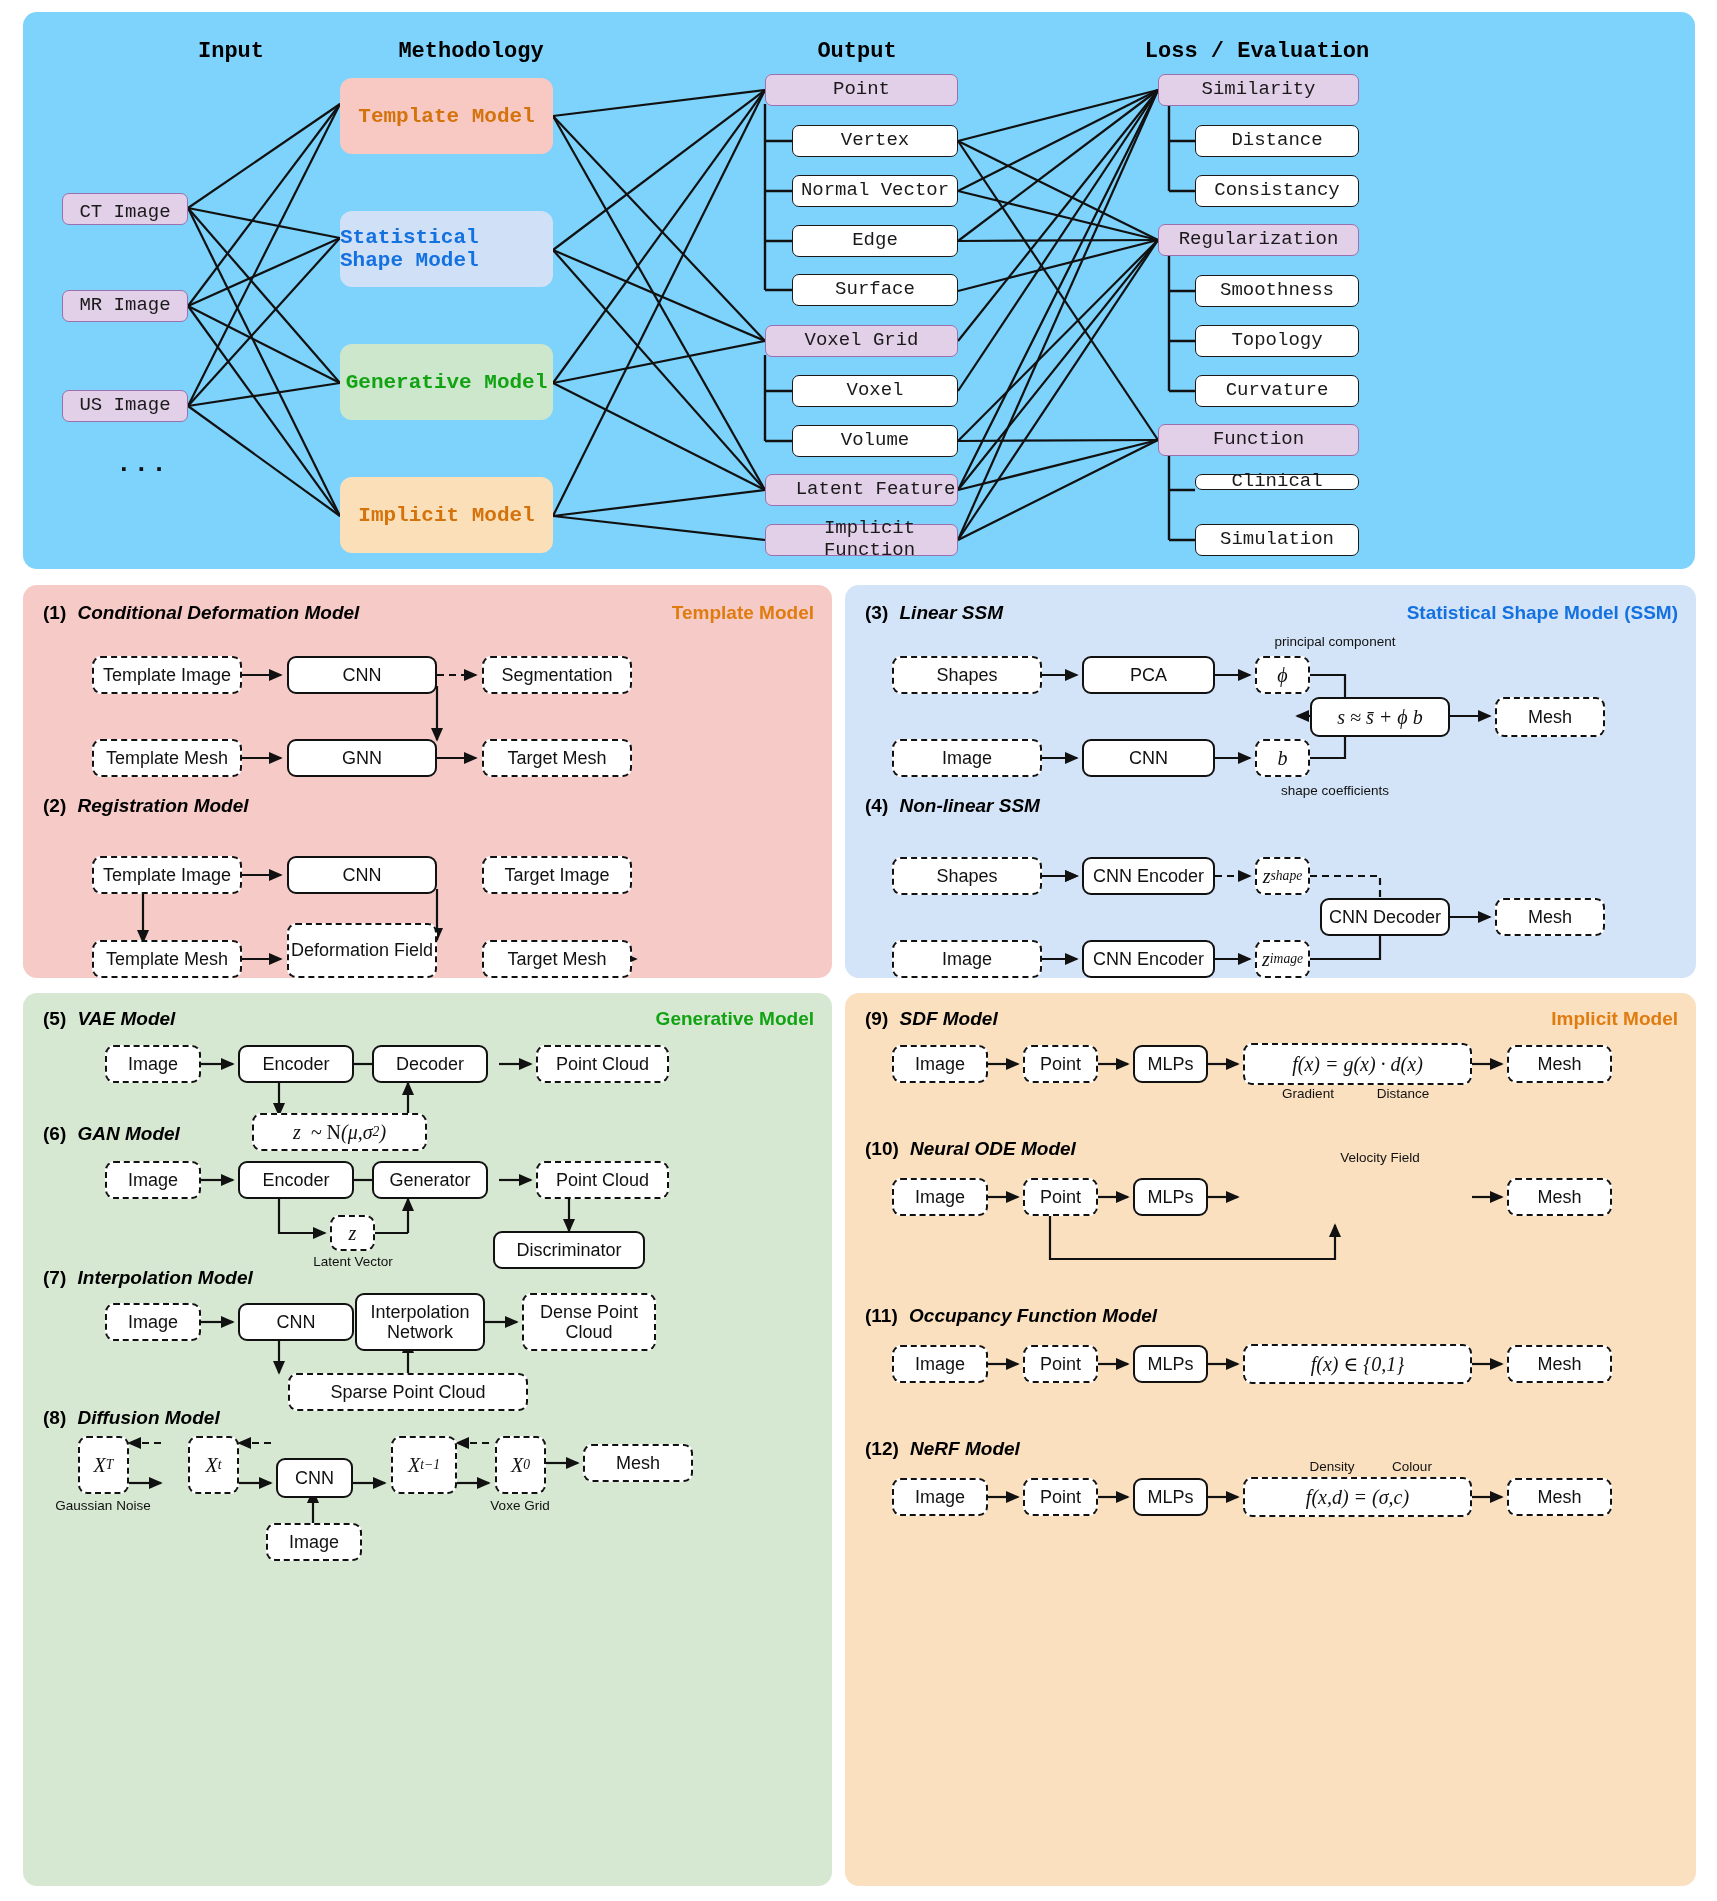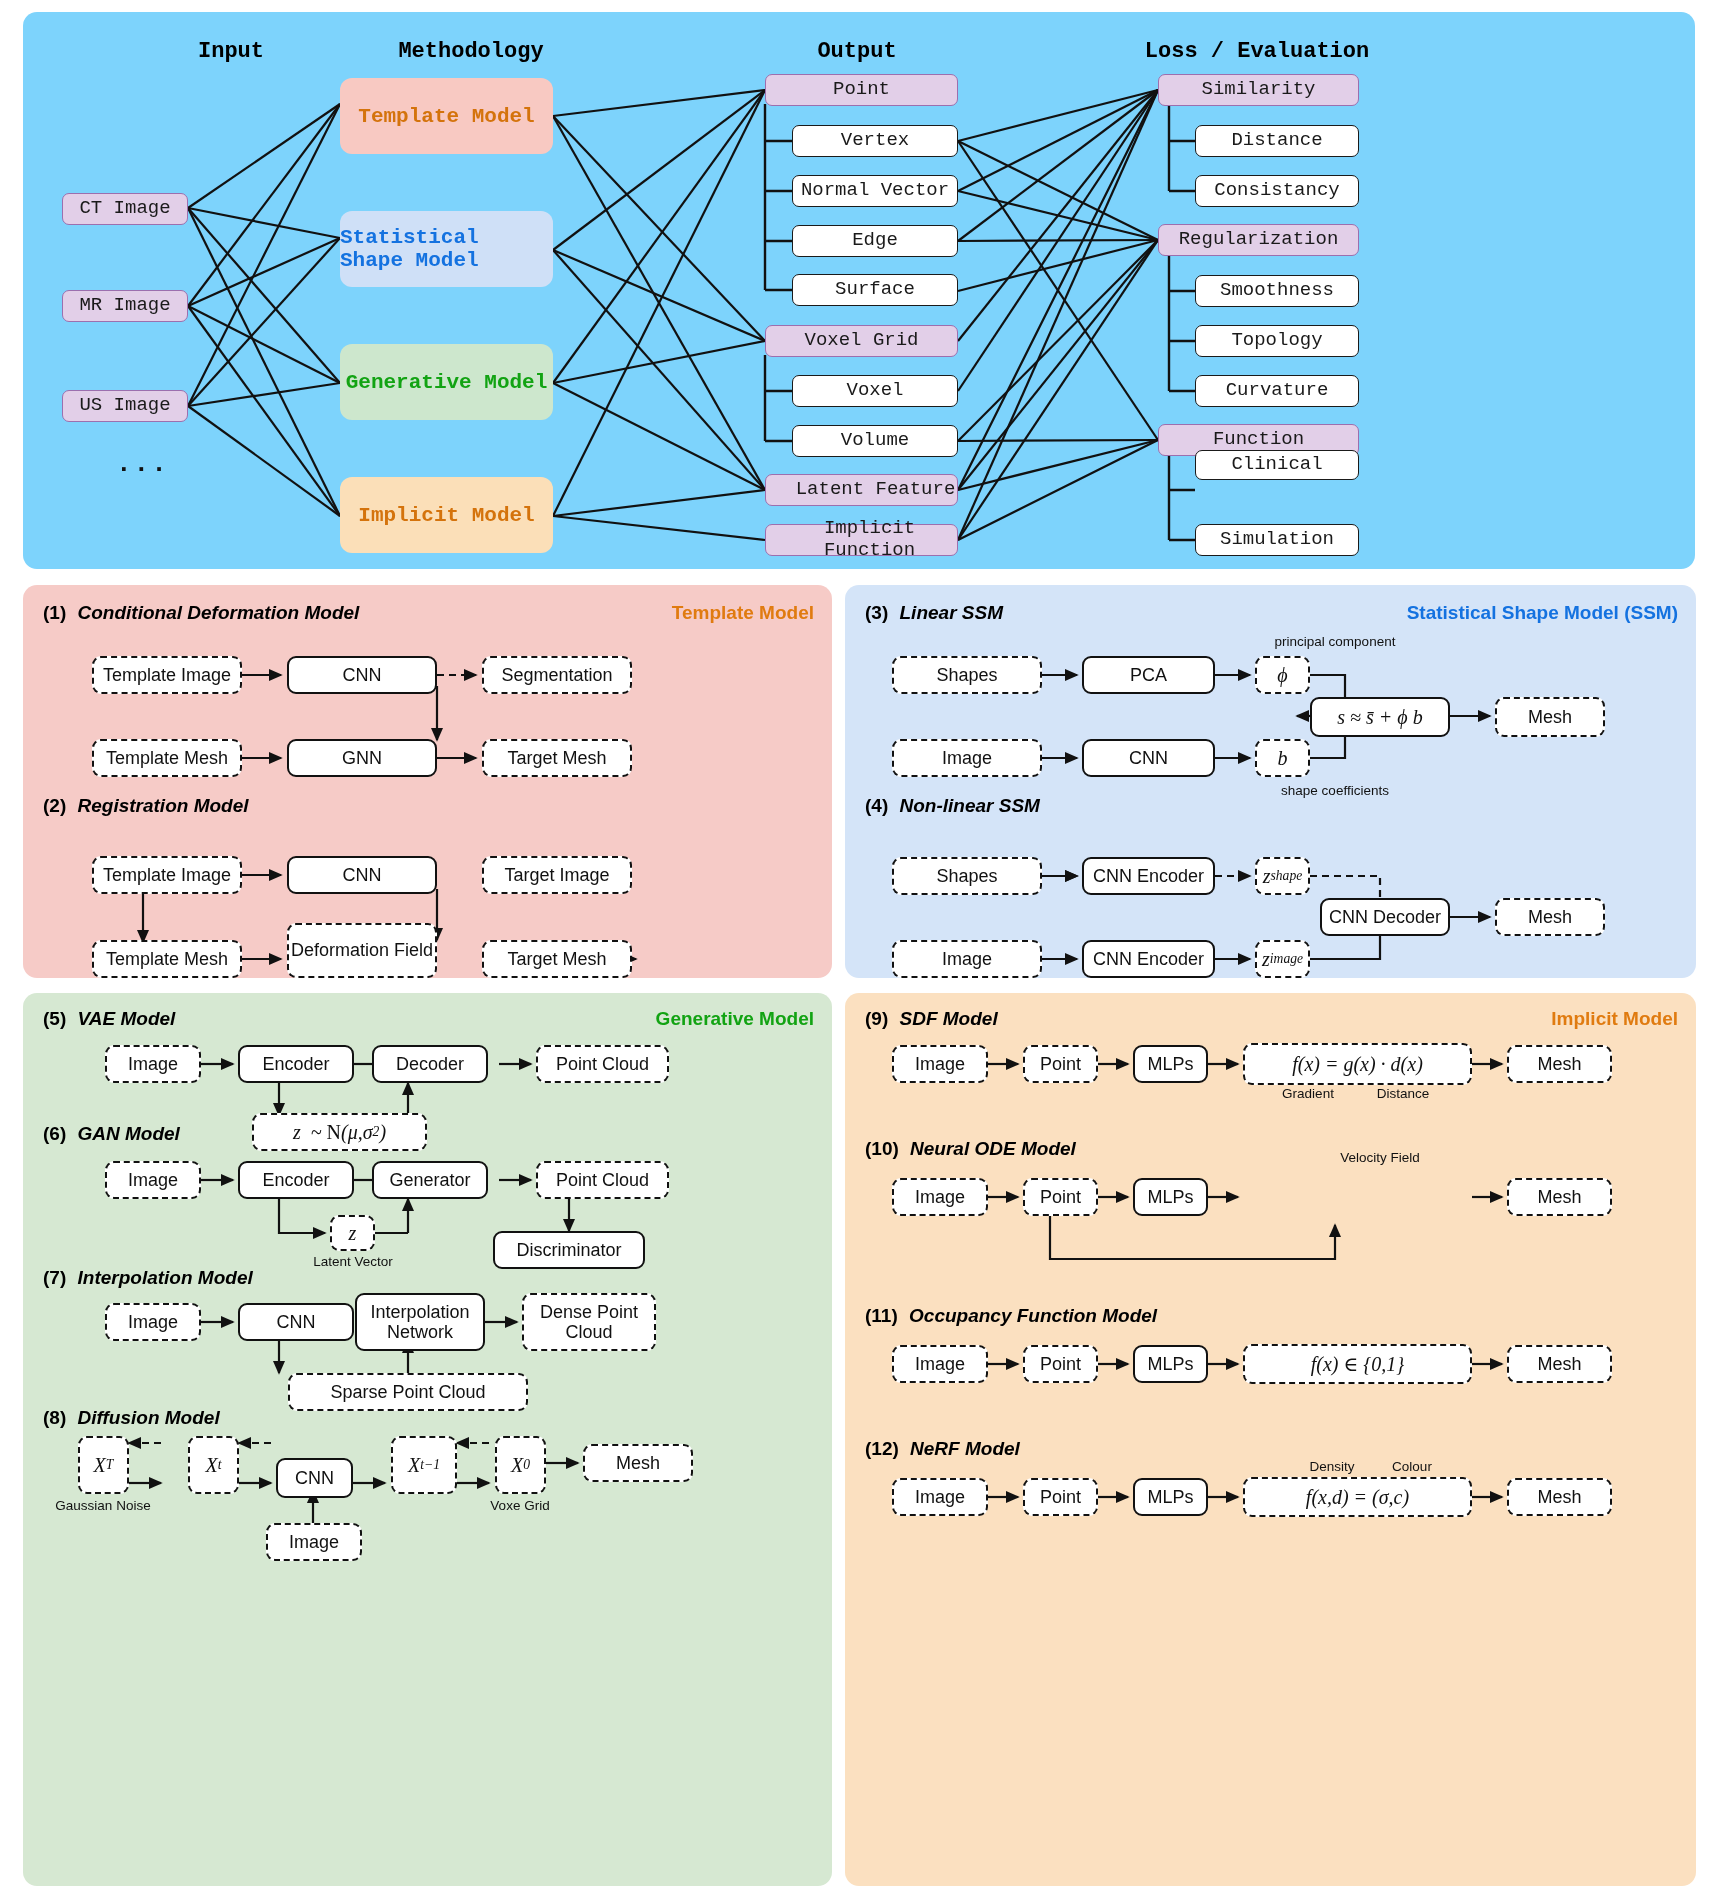--- a/index.html
+++ b/index.html
@@ -138,21 +138,21 @@
     <g class="thin">
       <path d="M742 92 L742 278 M742 129 L769 129 M742 179 L769 179 M742 229 L769 229 M742 278 L769 278"></path>
       <path d="M742 343 L742 429 M742 379 L769 379 M742 429 L769 429"></path>
 
       <path d="M1146 92 L1146 179 M1146 129 L1172 129 M1146 179 L1172 179"></path>
       <path d="M1146 242 L1146 379 M1146 279 L1172 279 M1146 329 L1172 329 M1146 379 L1172 379"></path>
       <path d="M1146 442 L1146 528 M1146 478 L1172 478 M1146 528 L1172 528"></path>
     </g>
   </svg>
 
-  <div class="node purple" style="left:39px;top:181px;width:126px;height:32px;">
+  <div class="node purple" style="left:39px;top:181px;width:126px;height:32px;align-items:flex-end;">
       <span>CT Image</span>
     </div>
   <div class="node purple" style="left:39px;top:278px;width:126px;height:32px;">
       <span>MR Image</span>
     </div>
   <div class="node purple" style="left:39px;top:378px;width:126px;height:32px;">
       <span>US Image</span>
     </div>
   <div class="dots" style="left:93px;top:437px;">...</div>
 
@@ -221,21 +221,21 @@
   <div class="node white" style="left:1172px;top:313px;width:164px;height:32px;">
       <span>Topology</span>
     </div>
   <div class="node white" style="left:1172px;top:363px;width:164px;height:32px;">
       <span>Curvature</span>
     </div>
 
   <div class="node purple" style="left:1135px;top:412px;width:201px;height:32px;">
       <span>Function</span>
     </div>
-  <div class="node white" style="left:1172px;top:438px;width:164px;height:30px;">
+  <div class="node white" style="left:1172px;top:462px;width:164px;height:16px;">
       <span>Clinical</span>
     </div>
   <div class="node white" style="left:1172px;top:512px;width:164px;height:32px;">
       <span>Simulation</span>
     </div>
 </div>
 
 <div class="panel" id="p-template">
   <div class="sec-title" style="left:20px;top:17px;">
     <span>(1)</span>

